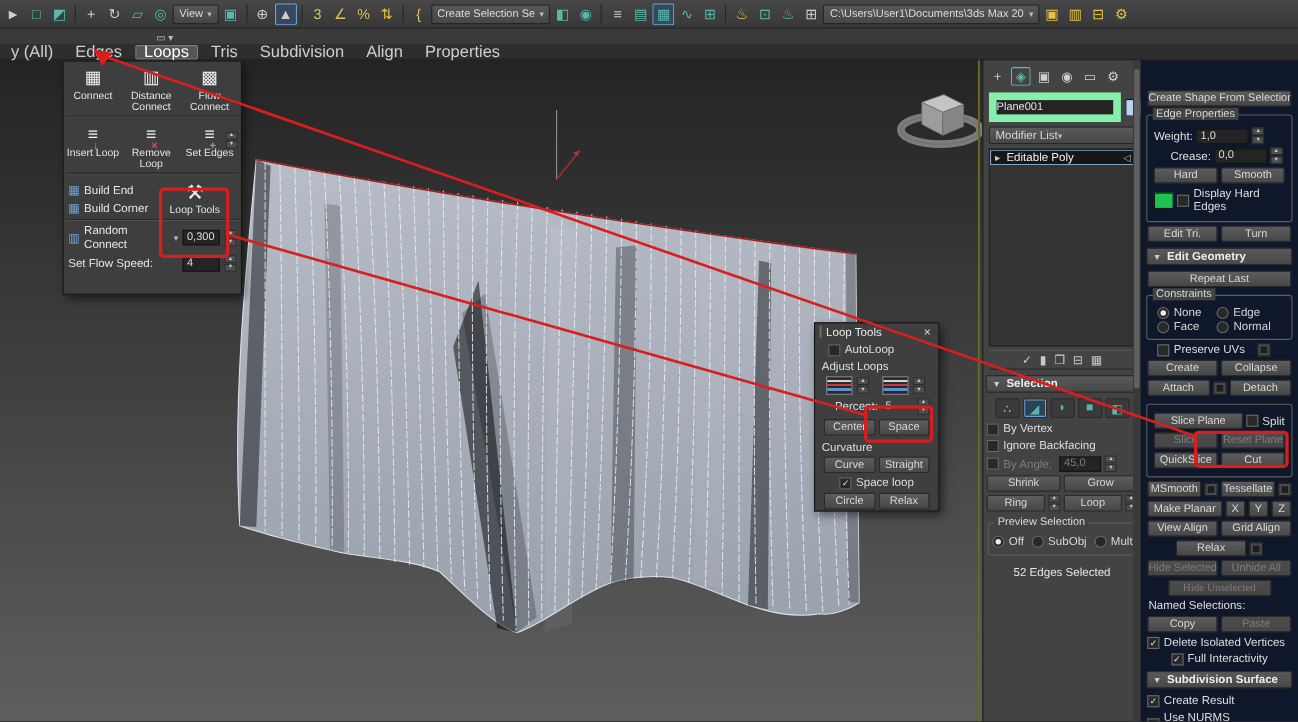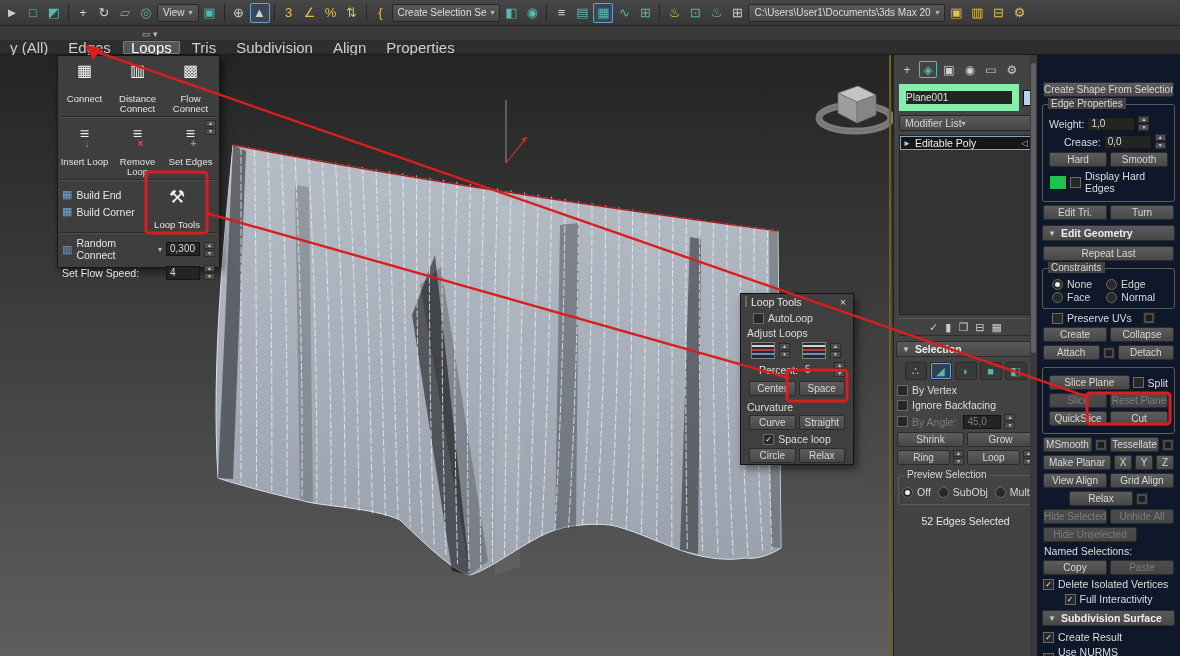--- a/index.html
+++ b/index.html
@@ -61,21 +61,21 @@
   .lbl{font-size:10.5px;color:#dedede;}
   .dim{color:#7d7d7d;}
   .swatch{border:1px solid #111;flex:none;}
   
   .lmenu{left:57px;top:55px;width:161px;height:211px;background:#3e3e3e;border:1px solid #171717;
          box-shadow:3px 4px 8px rgba(0,0,0,.55);z-index:9;}
   .mdiv{height:1px;background:#2a2a2a;border-bottom:1px solid #4e4e4e;margin:1px 2px;}
   .msec{display:flex;}
   .mbig{width:53px;text-align:center;padding:3px 0 1px;}
   .mbig .ic{display:block;height:24px;font-size:16px;color:#efefef;line-height:24px;position:relative;}
-  .mbig .lb{display:block;font-size:9.5px;line-height:10px;color:#e4e4e4;margin-top:11px;}
+  .mbig .lb{display:block;font-size:9.5px;line-height:10px;color:#e4e4e4;}
   .ic .ov{position:absolute;left:50%;top:10px;font-size:10px;font-weight:bold;}
   .ov.blue{color:#5fa4e6}.ov.red{color:#e05050}.ov.dark{color:#9a9a9a}
   .mcol{width:88px;padding-top:4px;}
   .mrow{display:flex;align-items:center;gap:4px;padding:2px 4px;font-size:10.5px;color:#e6e6e6;}
   .bic{color:#6fa5d8;font-size:11px;flex:none;}
   .lt-big{width:62px;}
   
   .ltdlg{left:740px;top:293px;width:112px;height:170px;background:#3f3f3f;border:1px solid #141414;
          box-shadow:3px 4px 8px rgba(0,0,0,.5);z-index:9;font-size:10.5px;}
   .ltdlg .tbar{display:flex;align-items:center;height:15px;padding:0 4px;gap:4px;}
@@ -634,21 +634,21 @@
         <div class="btn">Grid Align</div>
       </div>
       <div class="row" style="justify-content:center;">
         <div class="btn" style="flex:none;width:62px;">Relax</div>
         <span class="sq"></span>
       </div>
       <div class="row">
         <div class="btn dis">Hide Selected</div>
         <div class="btn dis">Unhide All</div>
       </div>
-      <div class="row" style="">
+      <div class="row" style="justify-content:center;font-family:Liberation Serif, serif;">
         <div class="btn dis" style="flex:none;width:92px;">Hide Unselected</div>
       </div>
       <div class="lbl" style="margin:3px 4px 1px;">Named Selections:</div>
       <div class="row">
         <div class="btn">Copy</div>
         <div class="btn dis">Paste</div>
       </div>
       <div class="row">
           <span class="chk on">
             <span class="bx"></span>

